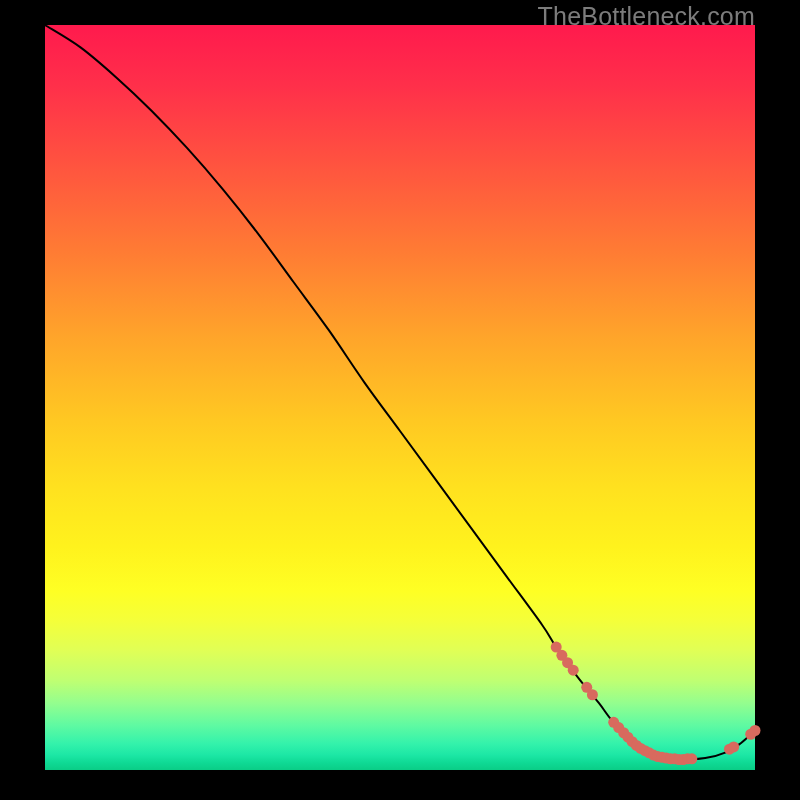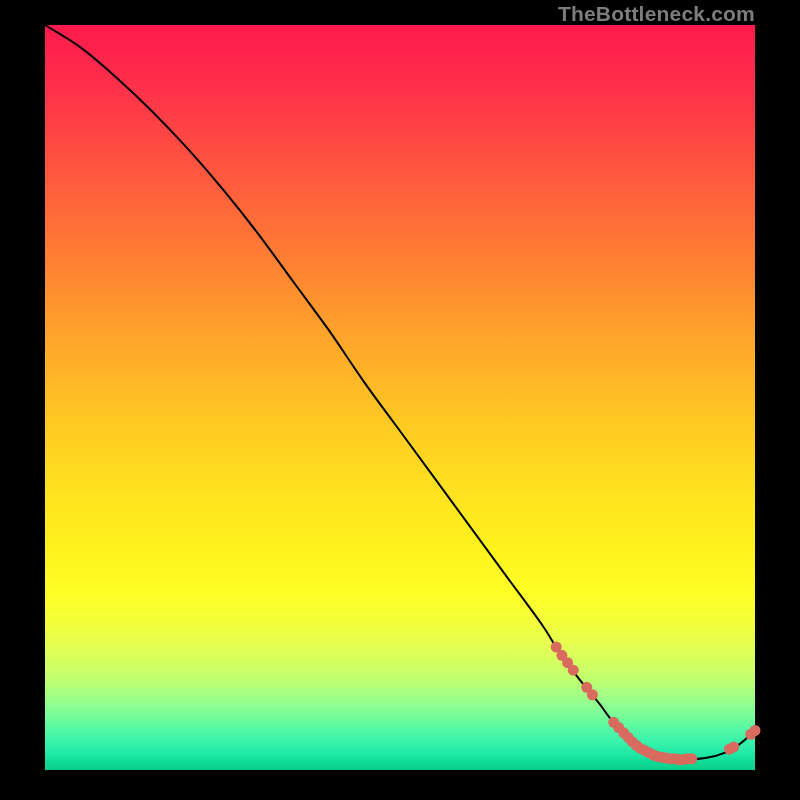--- a/index.html
+++ b/index.html
@@ -52,23 +52,23 @@
     top: 0;
     width: 710px;
     height: 745px;
     overflow: visible;
   }
   .watermark {
     position: absolute;
     top: 2px;
     right: 45px;
     color: #7c7c7c;
-    font-size: 21px;
+    font-size: 25px;
     letter-spacing: 0.2px;
-    font-weight: 700;
+    font-weight: 400;
     user-select: none;
   }
 </style>
 </head>
 <body>
 
 <div class="stage">
   <div class="watermark">TheBottleneck.com</div>
 
   <div class="plot-area">

